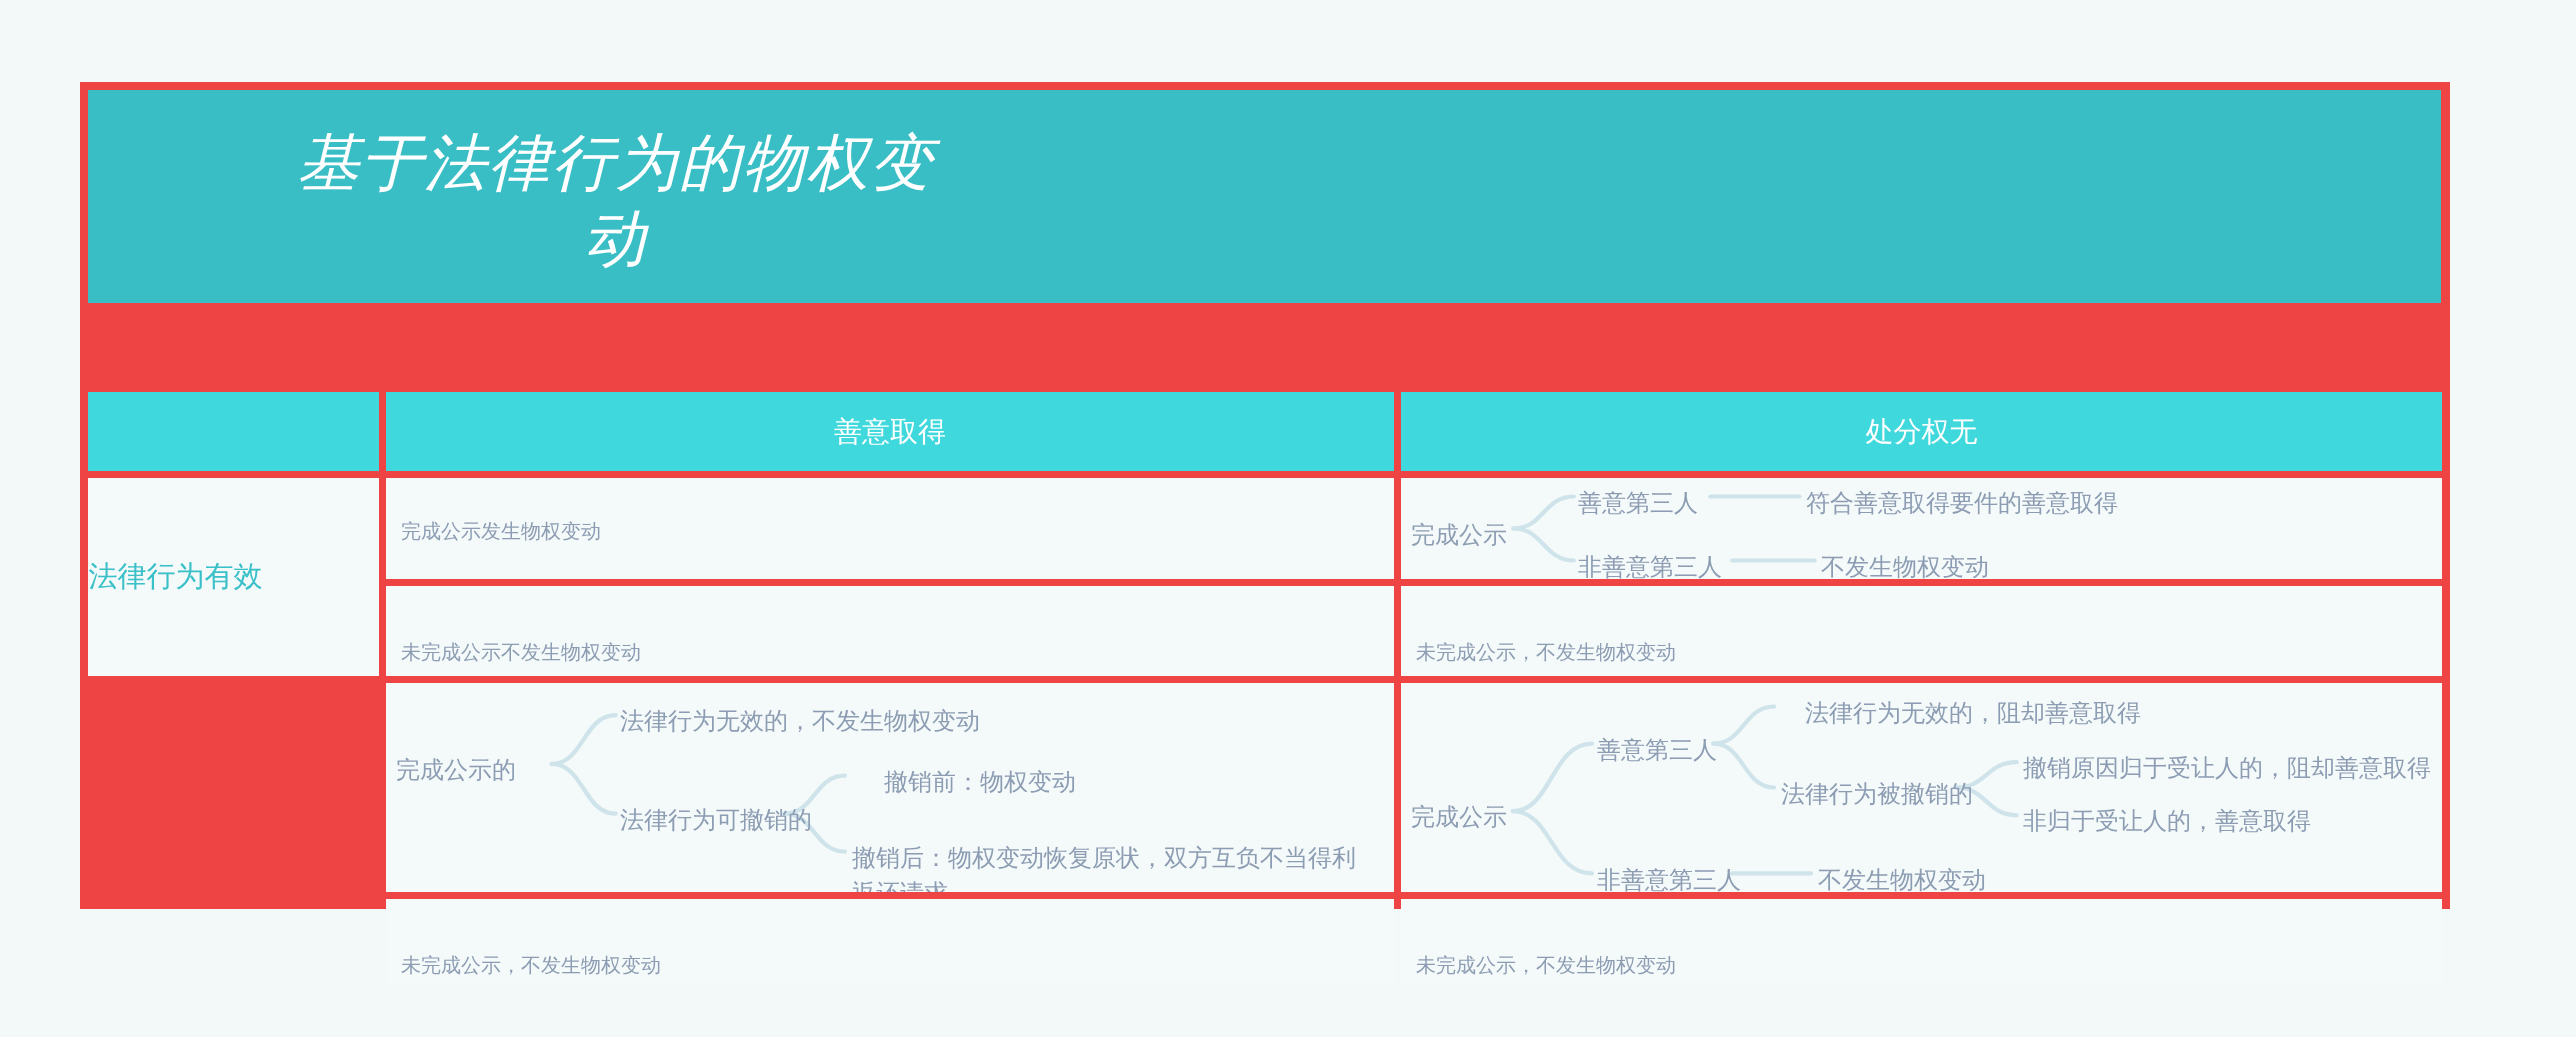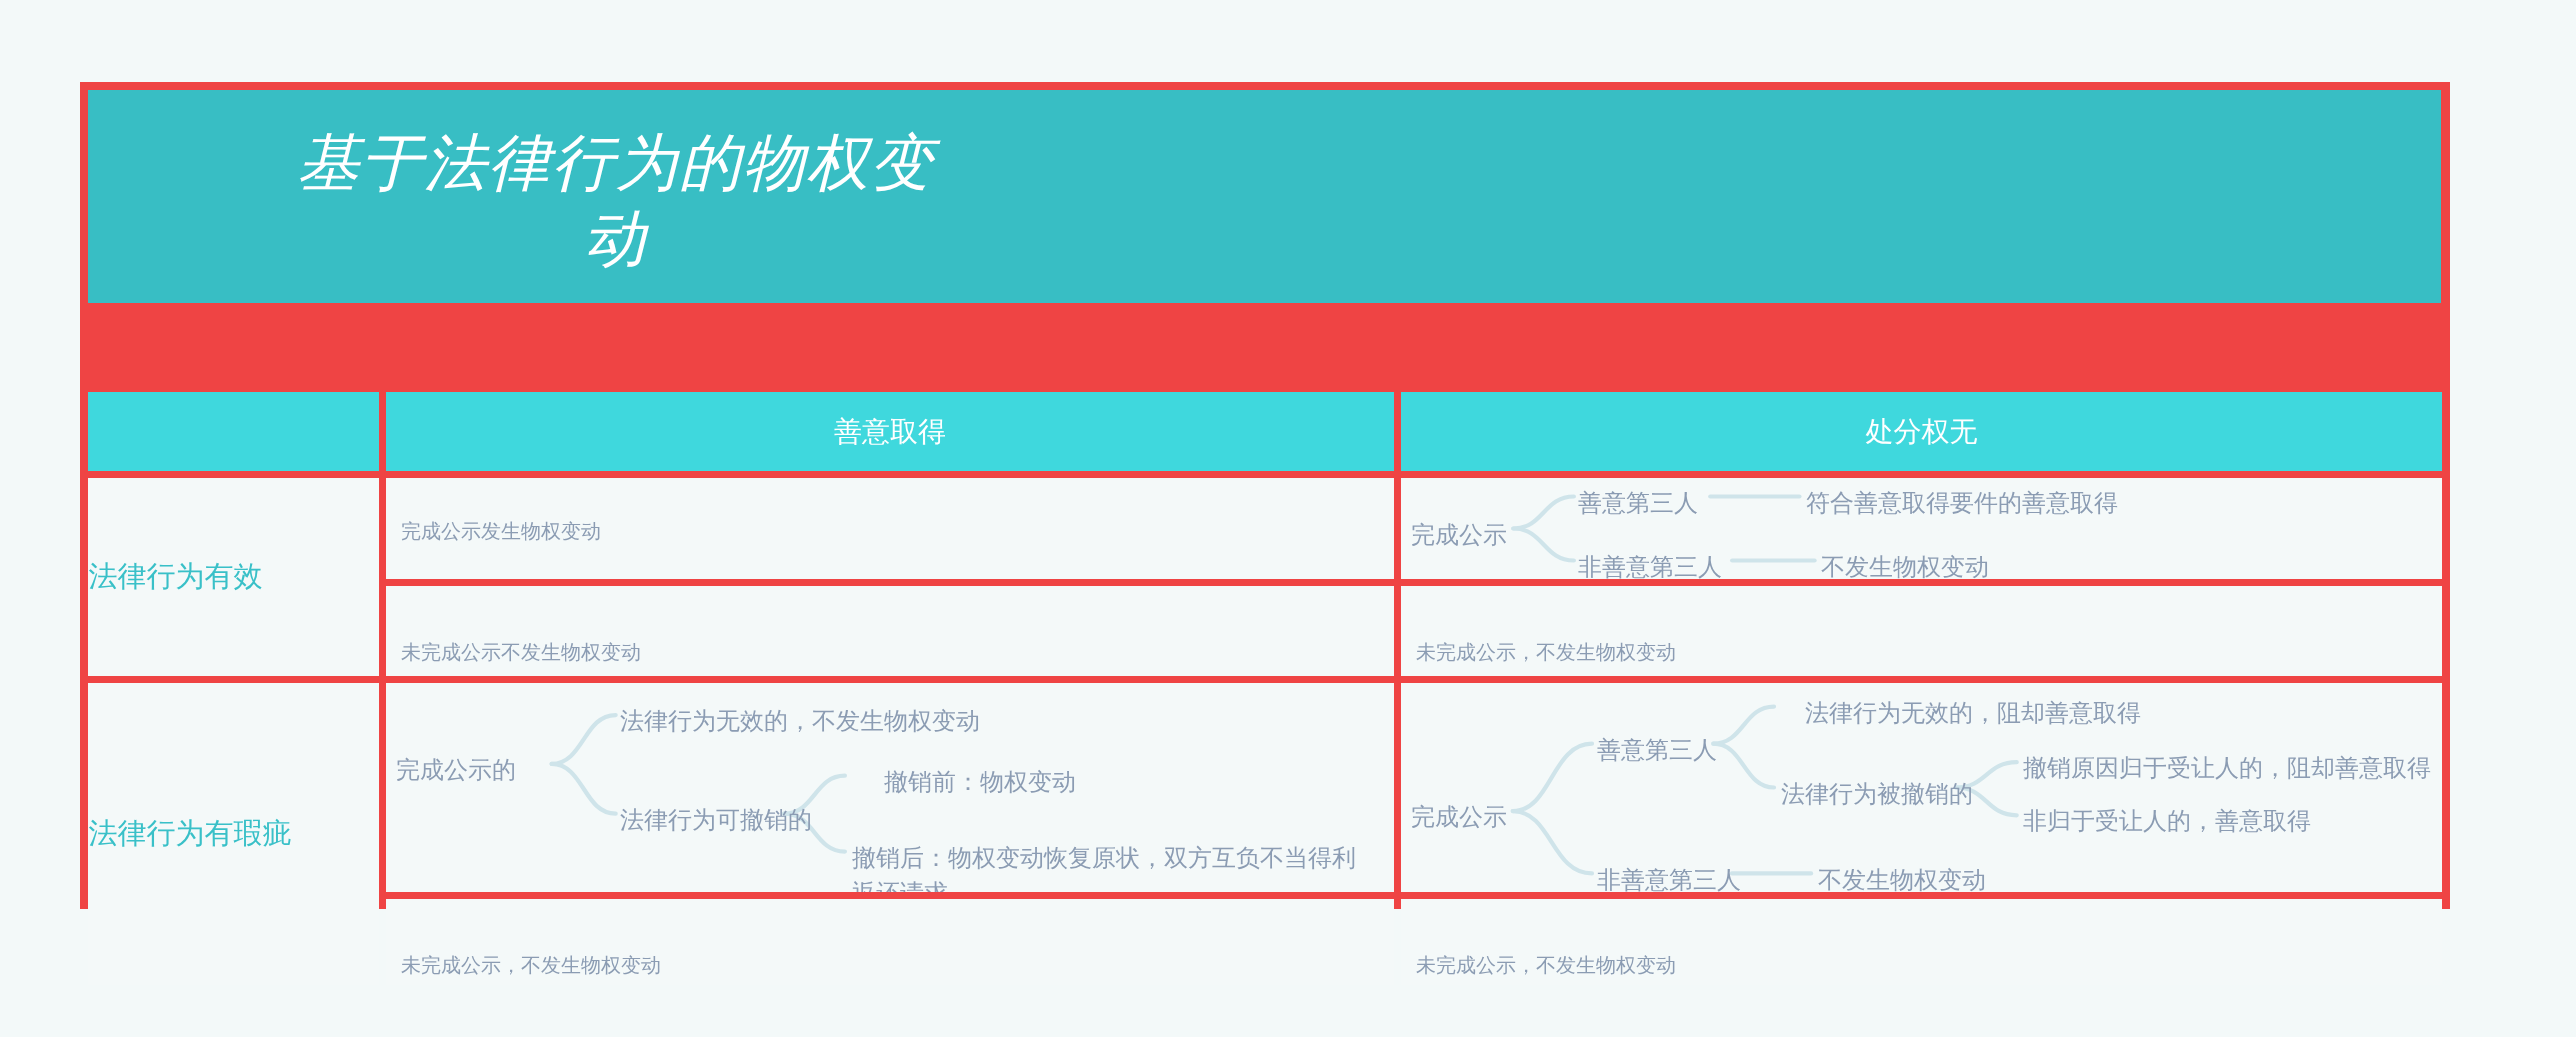--- a/index.html
+++ b/index.html
@@ -156,23 +156,20 @@
         <div class="node" style="left:405px;top:7.6px;">符合善意取得要件的善意取得</div>
         <div class="node" style="left:177px;top:72px;">非善意第三人</div>
         <div class="node" style="left:420px;top:72px;">不发生物权变动</div>
       </div>
     </div>
 
     <div class="cell c3 r1b">
       <div class="cell-text pad-mid">未完成公示，不发生物权变动</div>
     </div>
 
-    <div class="rowlabel rowlabel-r2">
-      <span>法律行为有瑕疵</span>
-    </div>
 
     <div class="cell c2 r2a">
       <div class="tree">
         <svg width="1008" height="209" viewBox="0 0 1195 248">
           <path d="M 196 96 C 234 96 234 38 272 38" fill="none" stroke="#cfe4ea" stroke-width="5" stroke-linecap="round"></path>
           <path d="M 196 96 C 234 96 234 155 272 155" fill="none" stroke="#cfe4ea" stroke-width="5" stroke-linecap="round"></path>
           <path d="M 472 155 C 508 155 508 110 544 110" fill="none" stroke="#cfe4ea" stroke-width="5" stroke-linecap="round"></path>
           <path d="M 472 155 C 508 155 508 200 544 200" fill="none" stroke="#cfe4ea" stroke-width="5" stroke-linecap="round"></path>
         </svg>
         <div class="node root" style="left:10px;top:70px;">完成公示的</div>

